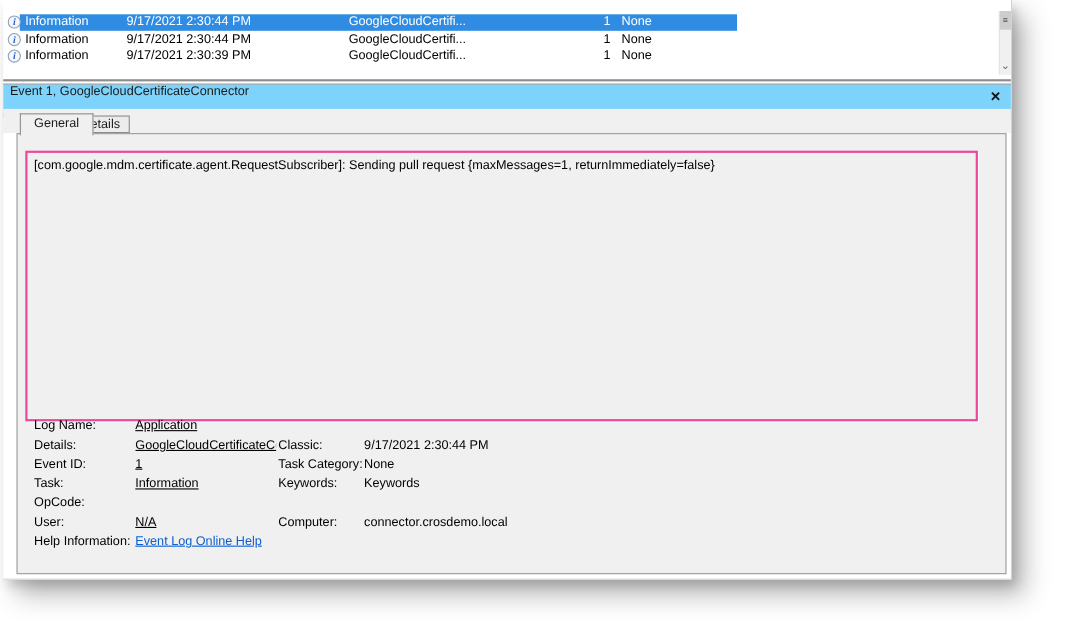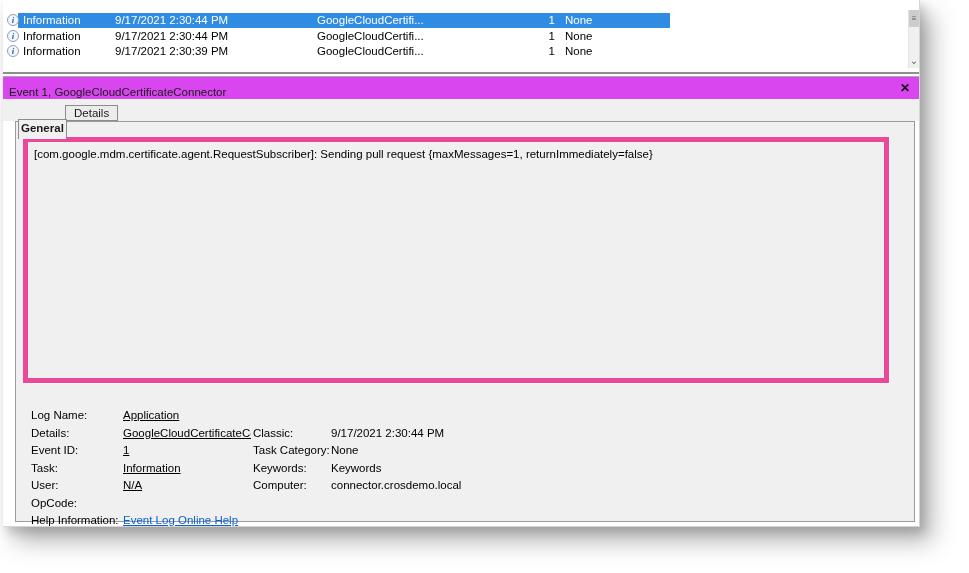--- a/index.html
+++ b/index.html
@@ -41,44 +41,44 @@
               color:#5a5a5a; font-size:8px; line-height:8px; }
   .sb-down { position:absolute; left:0; bottom:0; width:100%; height:14px; background:#f0f0f0;
              display:flex; align-items:center; justify-content:center; color:#6a6a6a;
              font-size:10px; line-height:10px; }
 
   
   .splitter { position:absolute; left:0; top:72px; width:100%; height:2px; background:#8e8e8e; }
 
   
   .prev-header { position:absolute; left:0; top:76px; width:100%; height:31px;
-                 background:#d946ef; border-top:1px solid #aaaaaa; border-bottom:1px solid #a0a0a0;
-                 display:flex; align-items:center; font-size:11.5px; color:#1a1a1a;
+                 background:#7dd3fc; border-top:1px solid #aaaaaa; border-bottom:1px solid #a0a0a0;
+                 display:flex; align-items:flex-start; font-size:11.5px; color:#1a1a1a;
                  padding-left:6px; }
   .close-btn { position:absolute; right:6px; top:3px; width:16px; height:16px;
                font-size:12px; font-weight:bold; color:#111; text-align:center;
                line-height:16px; cursor:default; }
 
   
   .tab-strip { position:absolute; left:0; top:99px; width:100%; height:22px; background:#f0f0f0; }
   .tab { position:absolute; font-size:11.5px; color:#1a1a1a; text-align:center;
          background:#f0f0f0; border:1px solid #8c8c8c; cursor:default; }
-  .tab-general { left:15px; top:20px; height:20px; padding:2px 2px 0; border-bottom:none; z-index:3;font-weight:bold; }
+  .tab-general { left:15px; top:4px; height:20px; padding:2px 12px 0; border-bottom:none; z-index:3; }
   .tab-details { left:62px; top:6px; height:16px; padding:1px 8px 0; background:#ececec; z-index:1; }
 
   
   .tab-page { position:absolute; left:12px; top:121px; width:900px; height:401px;
               background:#f0f0f0; border:1px solid #9b9b9b; z-index:2; }
   .msg-box { position:absolute; left:7px; top:15px; width:866px; height:246px;
-             background:#f0f0f0; border:5px solid #ec4899;
+             background:#f0f0f0; border:2px solid #ec4899;
              box-shadow:1px 1px 0 rgba(255,255,255,.9);
              font-size:11.5px; color:#000; padding:6px 6px; }
 
   
-  .meta { position:absolute; left:0; top:285px; width:100%; font-size:11.5px; color:#000;text-align:center; }
+  .meta { position:absolute; left:0; top:257px; width:100%; font-size:11.5px; color:#000;text-align:center; }
   .meta-row { position:relative; height:17.5px; }
   .m { position:absolute; top:2px; white-space:nowrap; }
   .m-l1 { left:15px; }
   .m-v1 { left:107px;text-decoration:underline; }
   .m-v1.clip { width:128px; overflow:hidden; }
   .m-l2 { left:237px; }
   .m-v2 { left:315px; }
   a.help-link { color:#0b5fd0; cursor:pointer; }
 </style>
 </head>
@@ -164,28 +164,28 @@
           <span class="m m-l2">Task Category:</span>
           <span class="m m-v2">None</span>
         </div>
         <div class="meta-row">
           <span class="m m-l1">Task:</span>
           <span class="m m-v1">Information</span>
           <span class="m m-l2">Keywords:</span>
           <span class="m m-v2">Keywords</span>
         </div>
         <div class="meta-row">
+          <span class="m m-l1">OpCode:</span>
+          <span class="m m-v1"></span>
+        </div>
+        <div class="meta-row">
           <span class="m m-l1">User:</span>
           <span class="m m-v1">N/A</span>
           <span class="m m-l2">Computer:</span>
           <span class="m m-v2">connector.crosdemo.local</span>
-        </div>
-        <div class="meta-row">
-          <span class="m m-l1">OpCode:</span>
-          <span class="m m-v1"></span>
         </div>
         <div class="meta-row">
           <span class="m m-l1">Help Information:</span>
           <a class="m m-v1 help-link">Event Log Online Help</a>
         </div>
       </div>
 
     </div>
   </div>
 </div>

